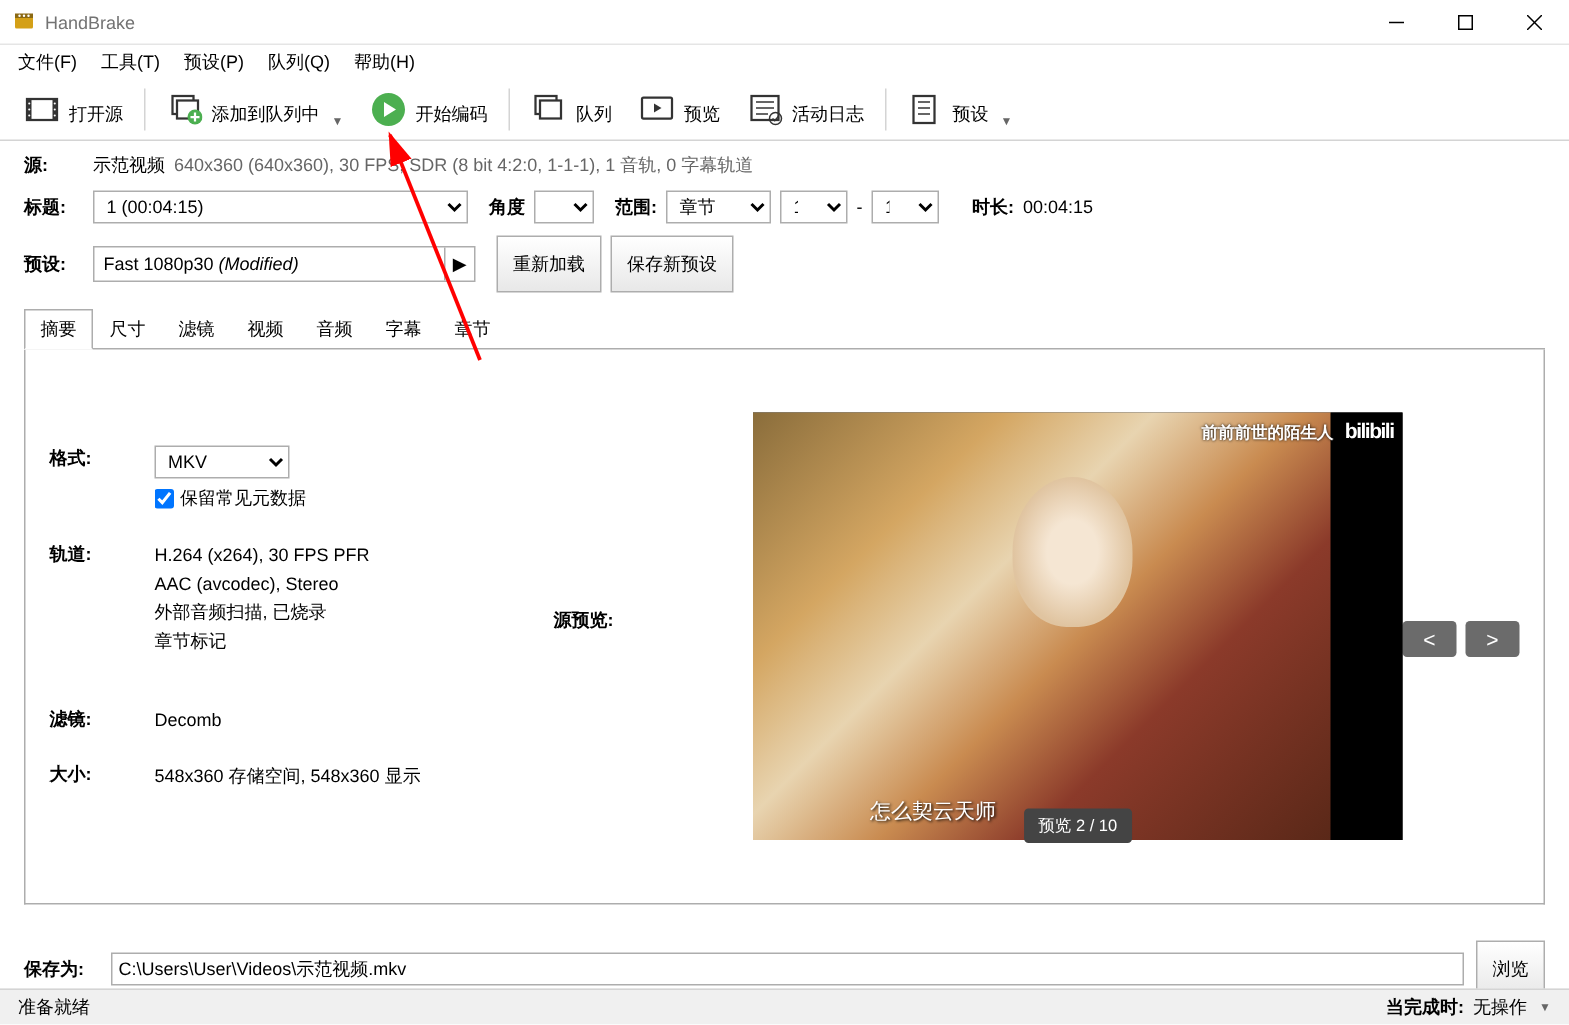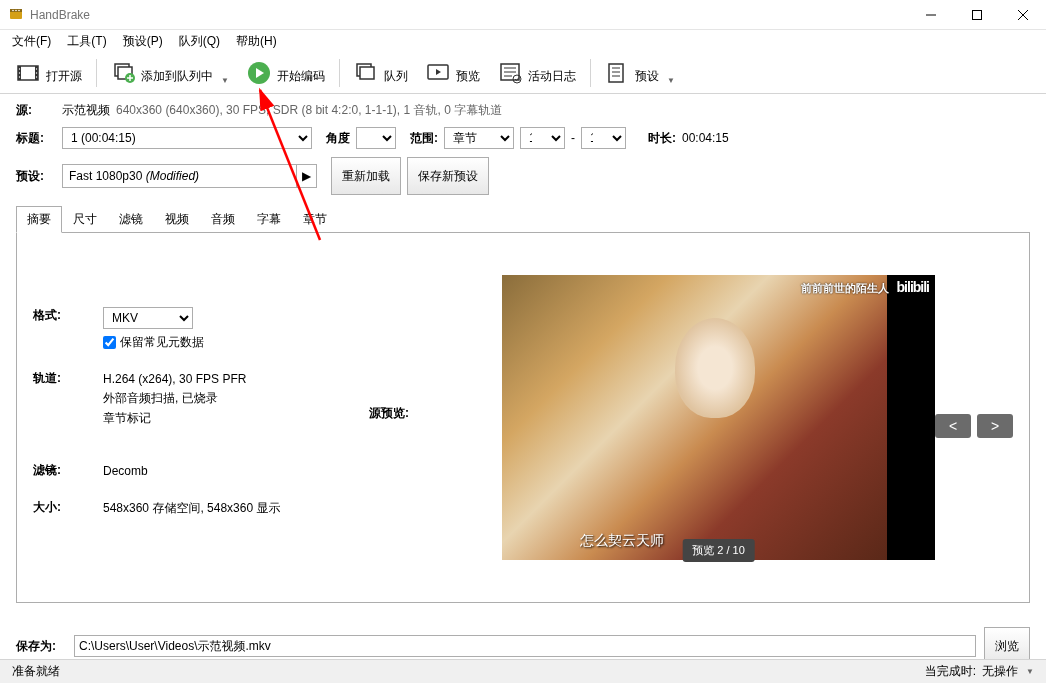--- a/index.html
+++ b/index.html
@@ -249,20 +249,21 @@
           <div class="checkbox-row">
             <input type="checkbox" checked="" style="">
             <span>保留常见元数据</span>
           </div>
         </div>
       </div>
       <div class="field-row" style="margin-top:18px">
         <span class="field-label">轨道:</span>
         <div class="field-value">
           <div>H.264 (x264), 30 FPS PFR</div>
+          <div>AAC (avcodec), Stereo</div>
           <div>外部音频扫描, 已烧录</div>
           <div>章节标记</div>
         </div>
       </div>
       <div class="field-row" style="margin-top:34px">
         <span class="field-label">滤镜:</span>
         <div class="field-value">Decomb</div>
       </div>
       <div class="field-row" style="margin-top:18px">
         <span class="field-label">大小:</span>
@@ -292,21 +293,21 @@
 
 <div class="save-row">
   <span class="label" style="min-width:50px">保存为:</span>
   <input type="text" value="C:\Users\User\Videos\示范视频.mkv" style="">
   <button class="btn">浏览</button>
 </div>
 
 <div class="statusbar">
   <span>准备就绪</span>
   <div class="right">
-    <span style="font-weight:normal">当完成时:</span>
+    <span style="font-weight:bold">当完成时:</span>
     <span>无操作</span>
     <span class="dropdown-arrow">▼</span>
   </div>
 </div>
 
 <svg class="arrow-annotation" width="280" height="180">
   <defs>
       <marker id="ah" markerWidth="10" markerHeight="10" refX="8" refY="3" orient="auto">
         <polygon points="0,0 9,3 0,6" fill="#ff0000"></polygon>
       </marker>

